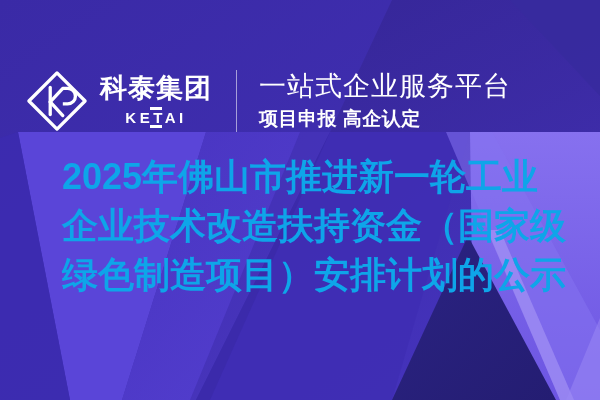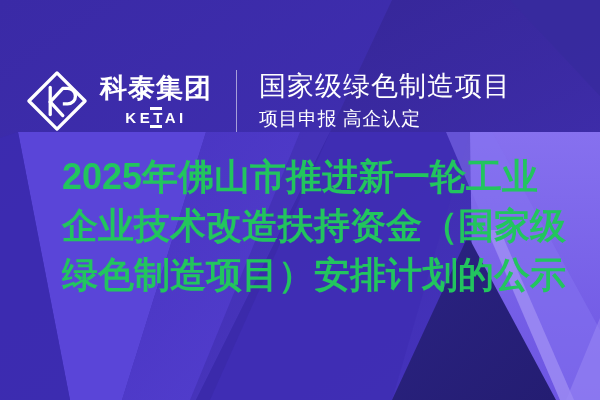--- a/index.html
+++ b/index.html
@@ -116,30 +116,31 @@
     line-height: 1.18;
     white-space: nowrap;
   }
   .tagline-sub {
     font-size: 19px;
     color: #ffffff;
     letter-spacing: 0.5px;
     line-height: 1.3;
     margin-top: 4px;
     white-space: nowrap;
+    font-weight: bold;
   }
 
   
   .title {
     position: absolute;
     left: 62px;
     top: 152px;
     width: 512px;
     z-index: 4;
-    color: #22c55e;
+    color: #0ea5e9;
     font-size: 36px;
     font-weight: 700;
     line-height: 49px;
     letter-spacing: 0px;
     text-align: left;
     word-break: break-all;
   }
 </style>
 </head>
 <body>
@@ -216,20 +217,20 @@
           <span class="dash"></span>
           <span class="logo-en">KETAI</span>
           <span class="dash"></span>
         </div>
       </div>
     </div>
 
     <div class="divider"></div>
 
     <div class="tagline">
-      <div class="tagline-main">国家级绿色制造项目</div>
+      <div class="tagline-main">一站式企业服务平台</div>
       <div class="tagline-sub">项目申报 高企认定</div>
     </div>
   </div>
 
   <div class="title">2025年佛山市推进新一轮工业企业技术改造扶持资金（国家级绿色制造项目）安排计划的公示</div>
 
 </div>
 
 </body></html>

